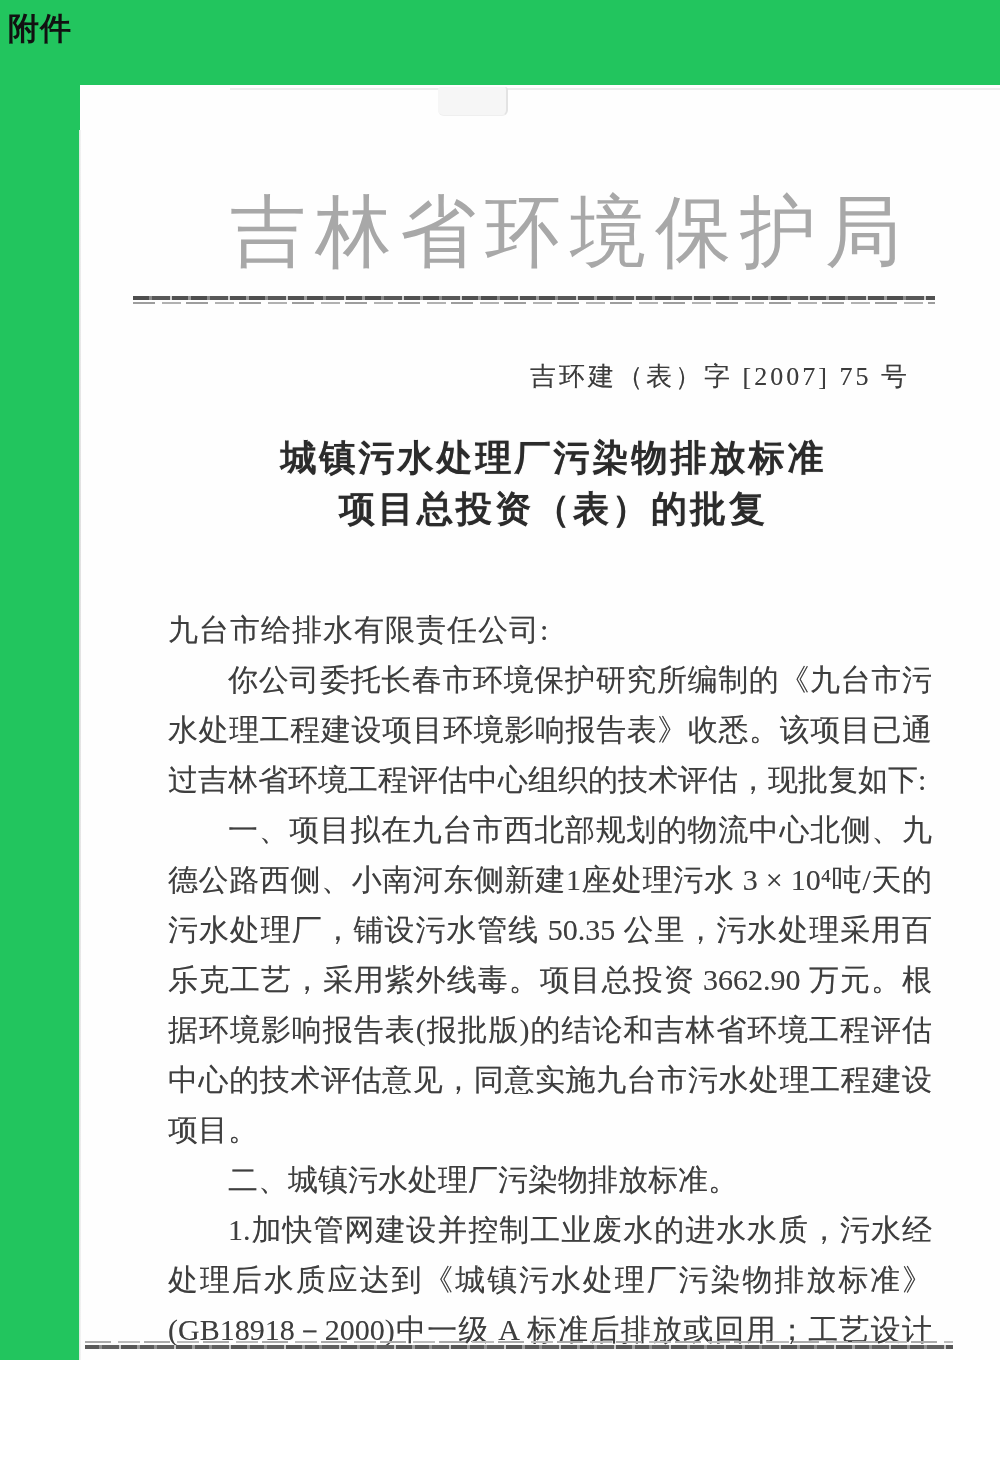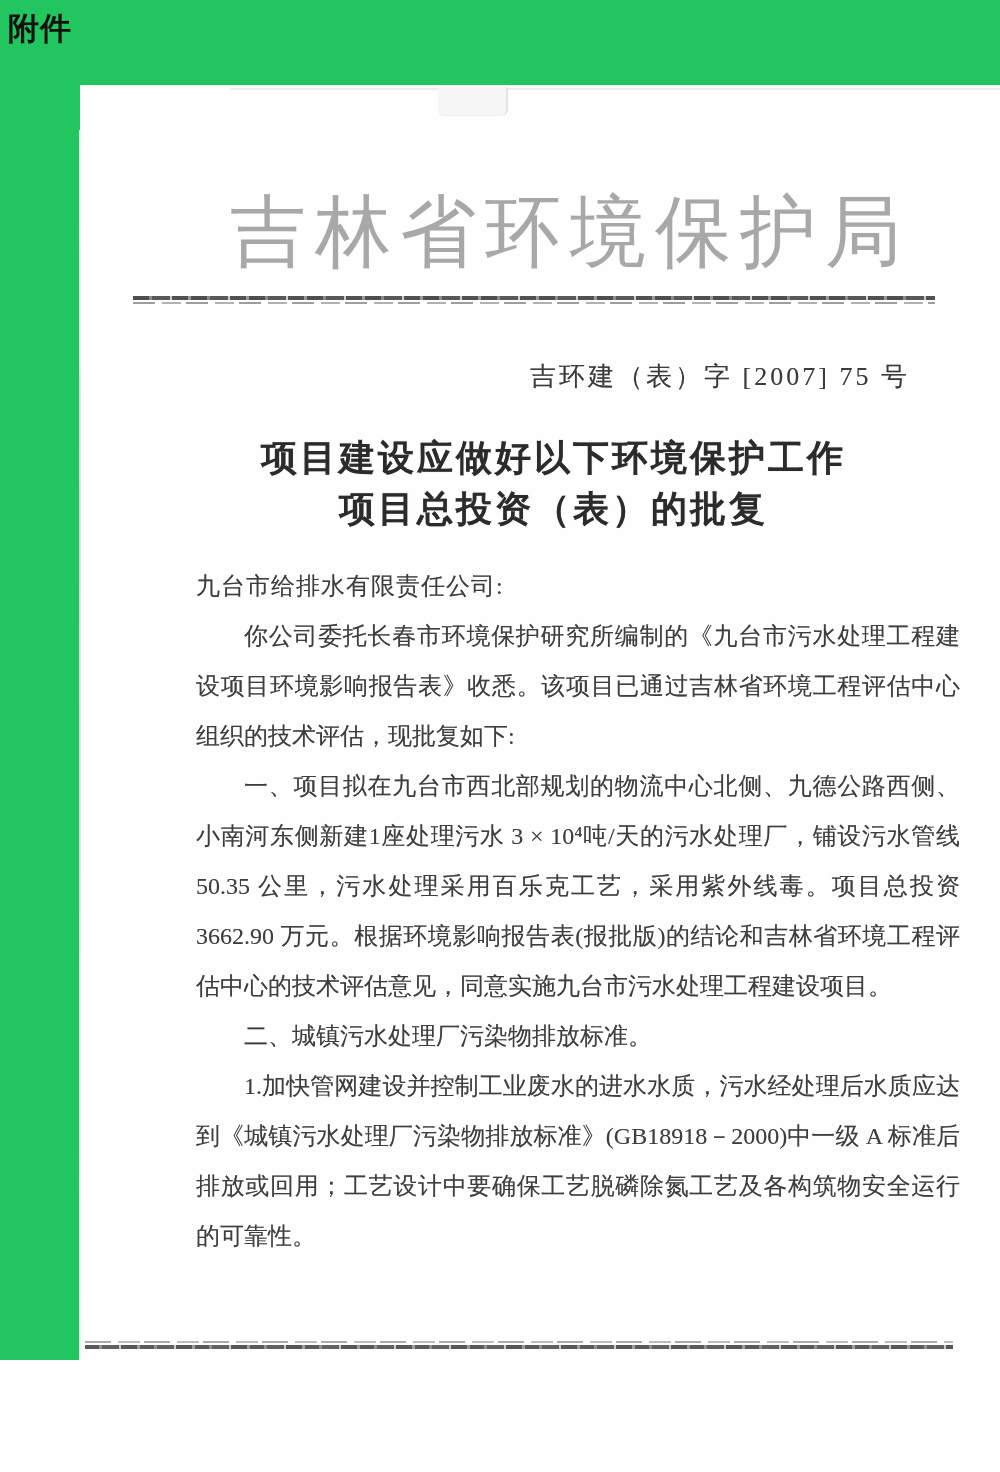--- a/index.html
+++ b/index.html
@@ -143,27 +143,26 @@
     letter-spacing: 3px;
     line-height: 51px;
     text-shadow: 0 0 0.7px rgba(50,50,50,0.55);
   }
 
   
   .body-text {
     position: absolute;
     left: 88px;
     width: 764px;
-    top: 476px;
-    font-size: 24px;
+    top: 520px;
+    font-size: 30px;
     line-height: 50px;
     color: #3e3e3e;
     text-align: justify;
     text-shadow: 0 0 0.6px rgba(70,70,70,0.45);
-    margin-left: 28px;
   }
   .salutation { letter-spacing: 1px; }
   .para { text-indent: 2em; margin: 0; }
 
   
   .bottom-rule { position: absolute; left: 5px; top: 1256px; width: 868px; }
   .rule-light2 {
     height: 2px;
     background: repeating-linear-gradient(90deg,
       #ababab 0 26px, transparent 26px 33px, #bcbcbc 33px 55px, transparent 55px 59px);
@@ -192,21 +191,21 @@
     <div class="agency-name">吉林省环境保护局</div>
 
     <div class="header-rule">
       <div class="rule-dark"></div>
       <div class="rule-light"></div>
     </div>
 
     <div class="doc-number">吉环建（表）字 [2007] 75 号</div>
 
     <div class="doc-title">
-      <div>项目建设应做好以下环境保护工作</div>
+      <div>城镇污水处理厂污染物排放标准</div>
       <div>项目总投资（表）的批复</div>
     </div>
 
     <div class="body-text">
       <div class="salutation">九台市给排水有限责任公司:</div>
       <p class="para">你公司委托长春市环境保护研究所编制的《九台市污水处理工程建设项目环境影响报告表》收悉。该项目已通过吉林省环境工程评估中心组织的技术评估，现批复如下:</p>
       <p class="para">一、项目拟在九台市西北部规划的物流中心北侧、九德公路西侧、小南河东侧新建1座处理污水 3 × 10⁴吨/天的污水处理厂，铺设污水管线 50.35 公里，污水处理采用百乐克工艺，采用紫外线毒。项目总投资 3662.90 万元。根据环境影响报告表(报批版)的结论和吉林省环境工程评估中心的技术评估意见，同意实施九台市污水处理工程建设项目。</p>
       <p class="para">二、城镇污水处理厂污染物排放标准。</p>
       <p class="para">1.加快管网建设并控制工业废水的进水水质，污水经处理后水质应达到《城镇污水处理厂污染物排放标准》(GB18918－2000)中一级 A 标准后排放或回用；工艺设计中要确保工艺脱磷除氮工艺及各构筑物安全运行的可靠性。</p>
     </div>

